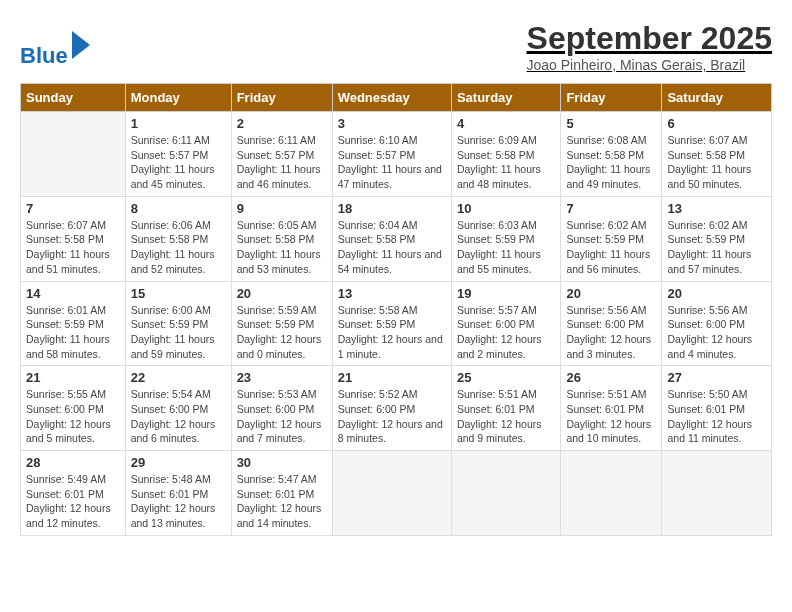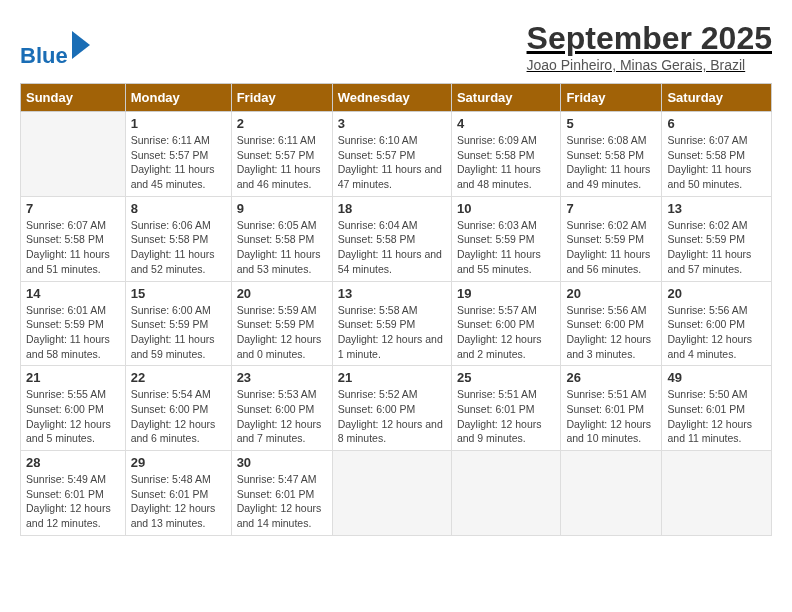--- a/index.html
+++ b/index.html
@@ -232,21 +232,21 @@
         </td>
         <td>
           <span class="day-number">25</span>
           <div class="day-info">Sunrise: 5:51 AM<br>Sunset: 6:01 PM<br>Daylight: 12 hours and 9 minutes.</div>
         </td>
         <td>
           <span class="day-number">26</span>
           <div class="day-info">Sunrise: 5:51 AM<br>Sunset: 6:01 PM<br>Daylight: 12 hours and 10 minutes.</div>
         </td>
         <td>
-          <span class="day-number">49</span>
+          <span class="day-number">27</span>
           <div class="day-info">Sunrise: 5:50 AM<br>Sunset: 6:01 PM<br>Daylight: 12 hours and 11 minutes.</div>
         </td>
       </tr>
       <tr>
         <td>
           <span class="day-number">28</span>
           <div class="day-info">Sunrise: 5:49 AM<br>Sunset: 6:01 PM<br>Daylight: 12 hours and 12 minutes.</div>
         </td>
         <td>
           <span class="day-number">29</span>

